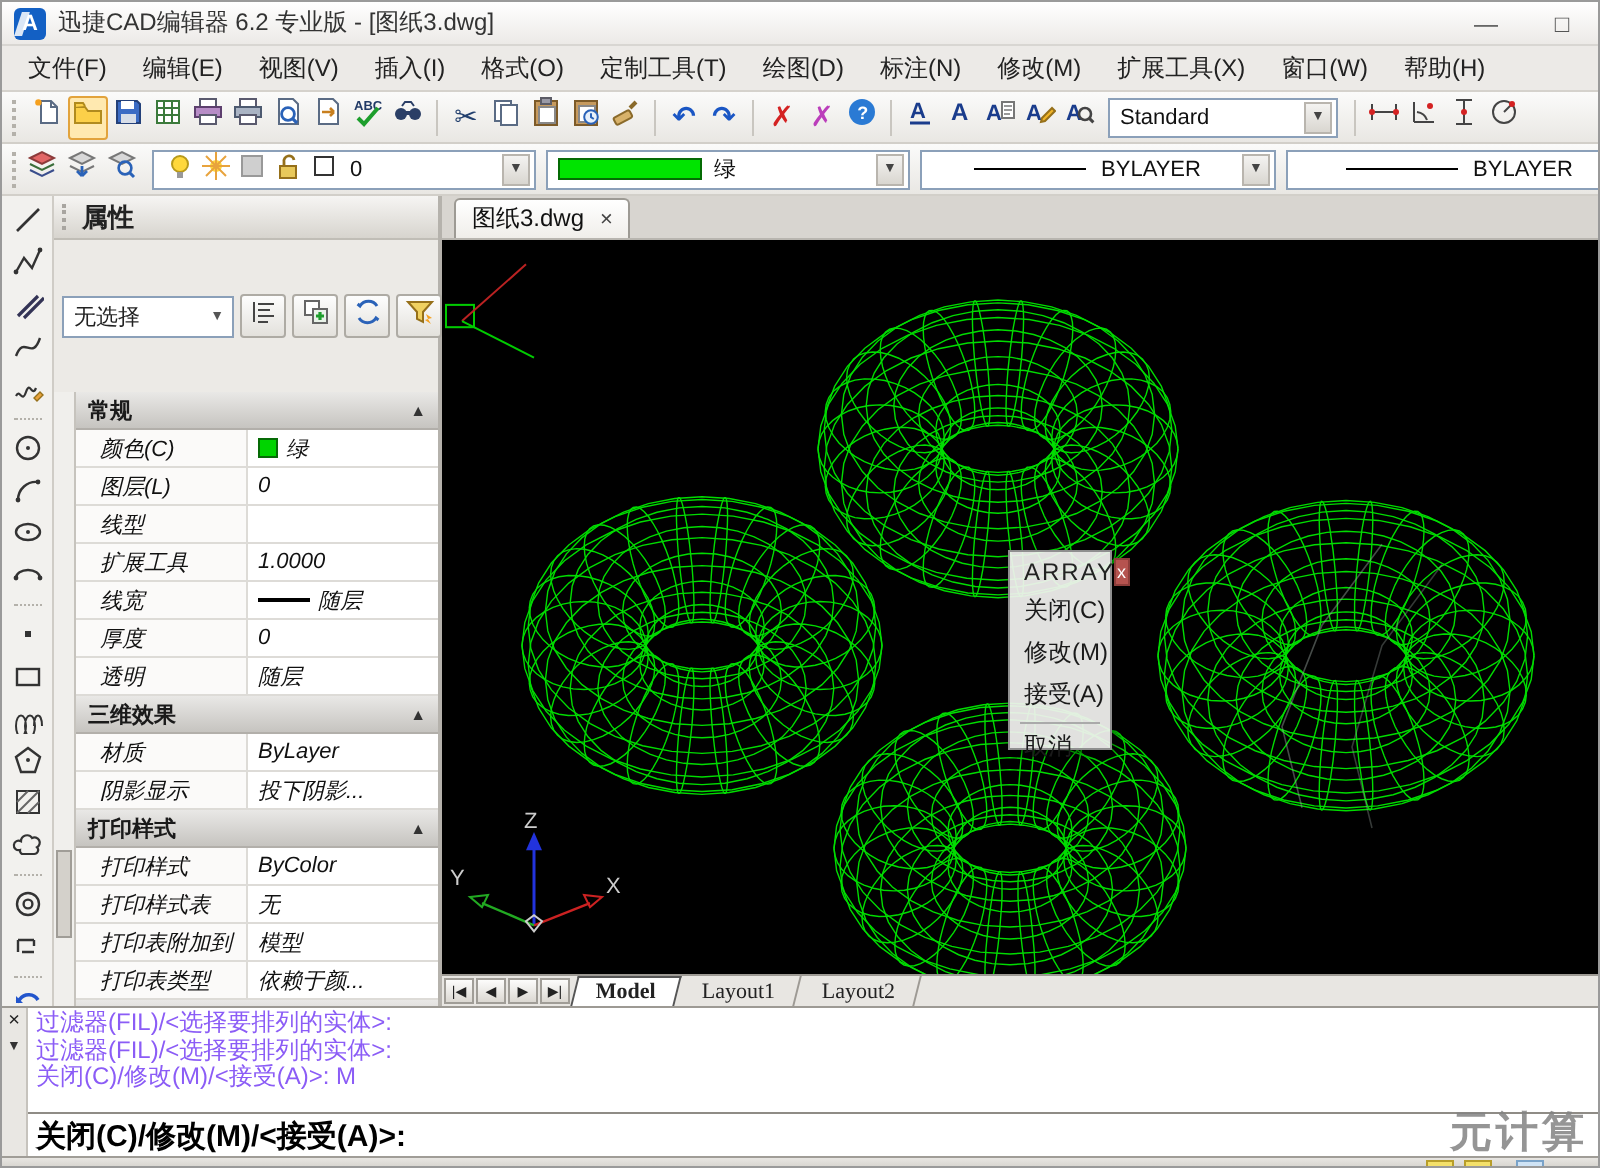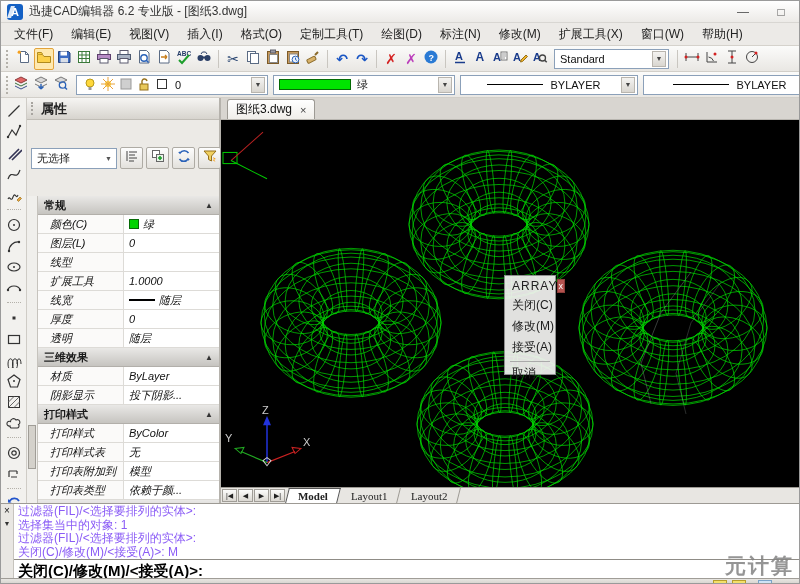--- a/index.html
+++ b/index.html
@@ -855,21 +855,20 @@
   </div>
 
   <div class="cmdarea">
     <div class="cmdgutter">
       <span class="gx">×</span>
       <span class="gv">▼</span>
     </div>
     <div class="cmdtexts">
       <div class="cmdhist" id="cmdhist">
           <div>过滤器(FIL)/&lt;选择要排列的实体&gt;:</div>
-          <div>选择集当中的对象: 1</div>
           <div>过滤器(FIL)/&lt;选择要排列的实体&gt;:</div>
           <div>关闭(C)/修改(M)/&lt;接受(A)&gt;: M</div>
         </div>
       <div class="cmdline">关闭(C)/修改(M)/&lt;接受(A)&gt;:</div>
     </div>
   </div>
 
   <div class="statusbar">
     <div class="stic" style="left:712px;"></div>
     <div class="stic" style="left:731px;"></div>

